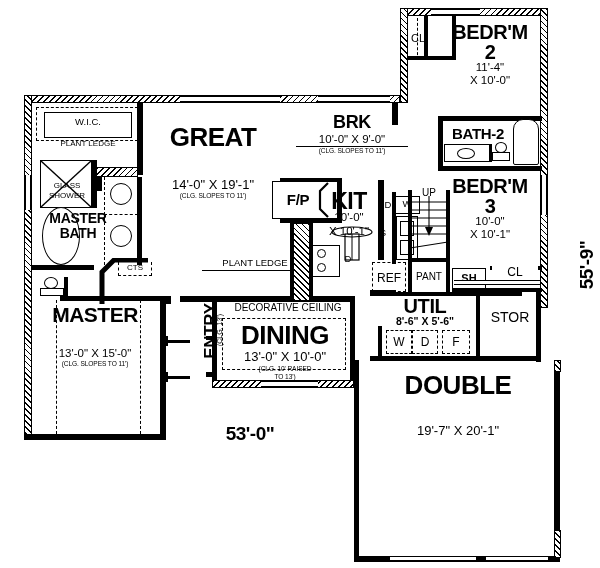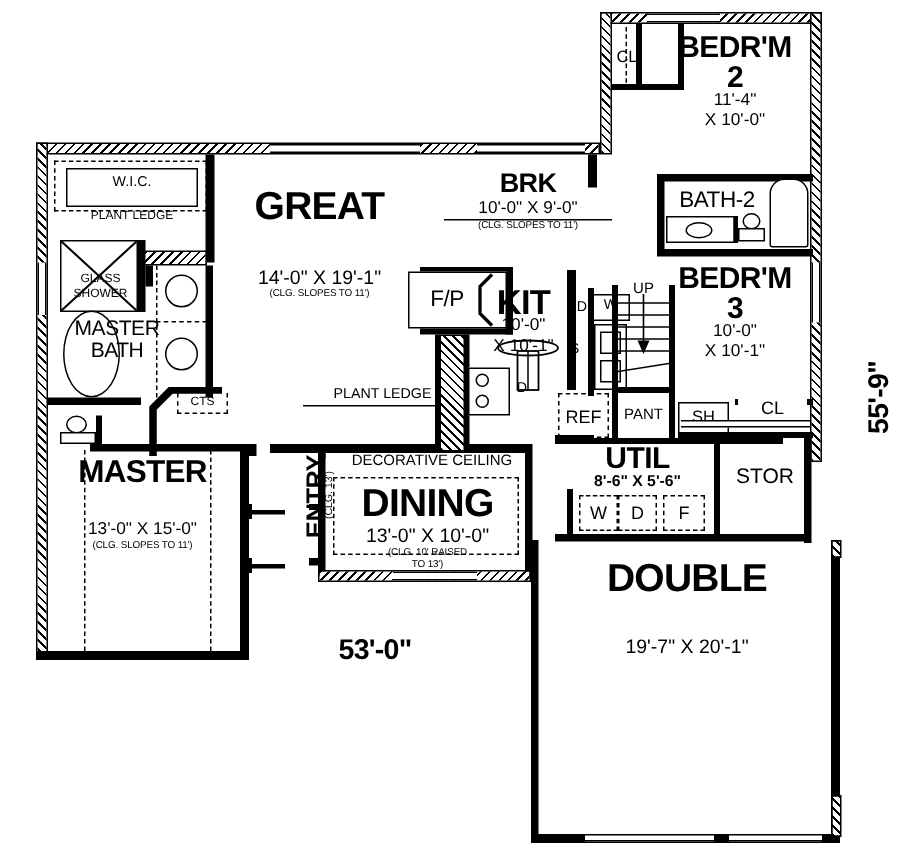--- a/index.html
+++ b/index.html
@@ -21,21 +21,21 @@
   .dash{position:absolute;border:1px dashed #000;box-sizing:border-box;background:transparent;}
   .dashT{position:absolute;border-top:1px dashed #000;}
   .dashL{position:absolute;border-left:1px dashed #000;}
   .sol{position:absolute;border:1.4px solid #000;box-sizing:border-box;background:#fff;}
   .oval{position:absolute;border:1.5px solid #000;border-radius:50%;background:#fff;box-sizing:border-box;}
 
   
   .lbl{position:absolute;text-align:center;line-height:1;white-space:nowrap;}
   .big{font-weight:bold;font-size:21px;letter-spacing:-0.5px;}
   .big2{font-weight:bold;font-size:18px;letter-spacing:-0.4px;}
-  .mid{font-weight:normal;font-size:14px;letter-spacing:-0.3px;}
+  .mid{font-weight:bold;font-size:14px;letter-spacing:-0.3px;}
   .dim{font-size:11.5px;font-weight:normal;}
   .dimb{font-size:10.5px;font-weight:bold;}
   .tiny{font-size:6.6px;letter-spacing:-0.1px;}
   .sm{font-size:9.5px;}
   .sm8{font-size:8px;}
   .xdim{font-weight:bold;font-size:19px;letter-spacing:-0.5px;}
   .rot{transform-origin:center center;}
 </style>
 </head>
 <body>
@@ -180,21 +180,21 @@
     <line x1="19" y1="0" x2="19" y2="34" stroke="#000" stroke-width="1.1"></line>
     <polygon points="19,40 15,31 23,31" fill="#000"></polygon>
   </svg>
   <div class="lbl sm" style="left:408px;top:188px;width:42px;font-size:10px;">UP</div>
 
   <div class="wall" style="left:408px;top:262px;width:4px;height:32px;"></div>
   <div class="wall" style="left:446px;top:262px;width:4px;height:32px;"></div>
   <div class="lbl sm8" style="left:408px;top:272px;width:42px;font-size:10px;">PANT</div>
 
   <div class="sol" style="left:452px;top:268px;width:34px;height:22px;border-width:1.2px;"></div>
-  <div class="lbl sm" style="left:452px;top:273px;width:34px;font-size:11px;">SH</div>
+  <div class="lbl sm" style="left:452px;top:273px;width:34px;font-size:11px;font-weight:bold;">SH</div>
 
   <div class="wall" style="left:424px;top:16px;width:4px;height:44px;"></div>
   <div class="wall" style="left:408px;top:56px;width:48px;height:4px;"></div>
   <div class="wall" style="left:452px;top:16px;width:4px;height:44px;"></div>
   <div class="dashL" style="left:417px;top:18px;height:42px;"></div>
   <div class="lbl sm" style="left:408px;top:33px;width:20px;font-size:11px;">CL</div>
 
   <div class="lbl big2" style="left:440px;top:22px;width:100px;font-size:20px;">BEDR'M</div>
   <div class="lbl big2" style="left:440px;top:42px;width:100px;font-size:20px;">2</div>
   <div class="lbl dim" style="left:440px;top:62px;width:100px;">11'-4"</div>

